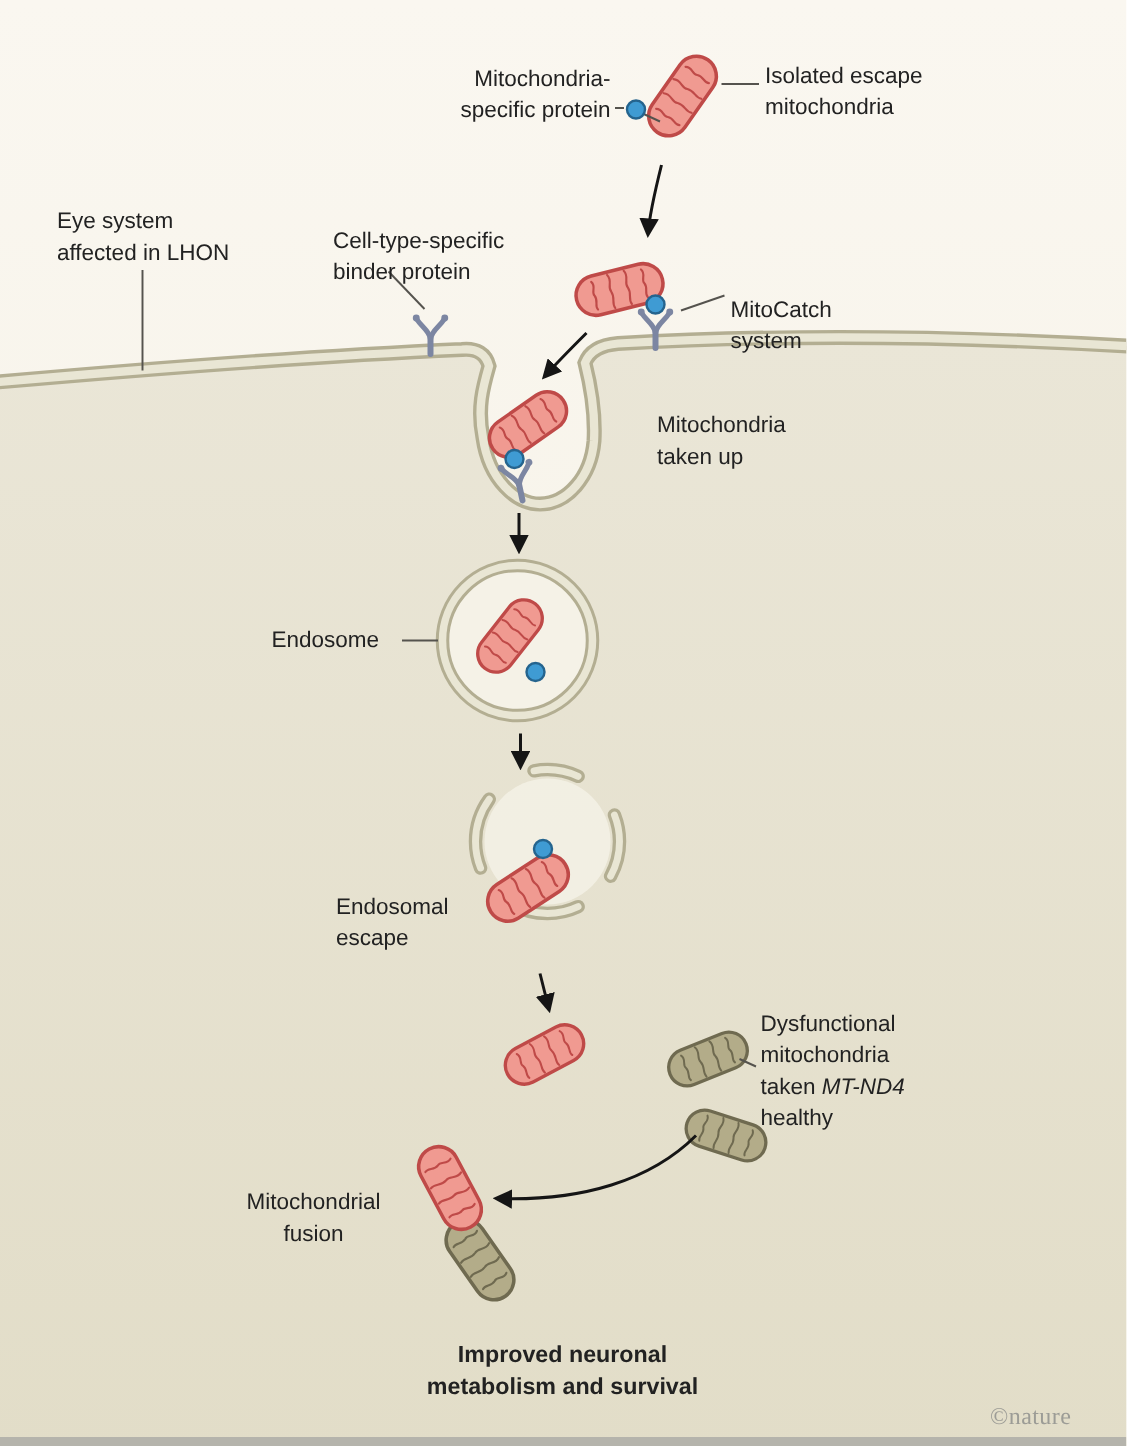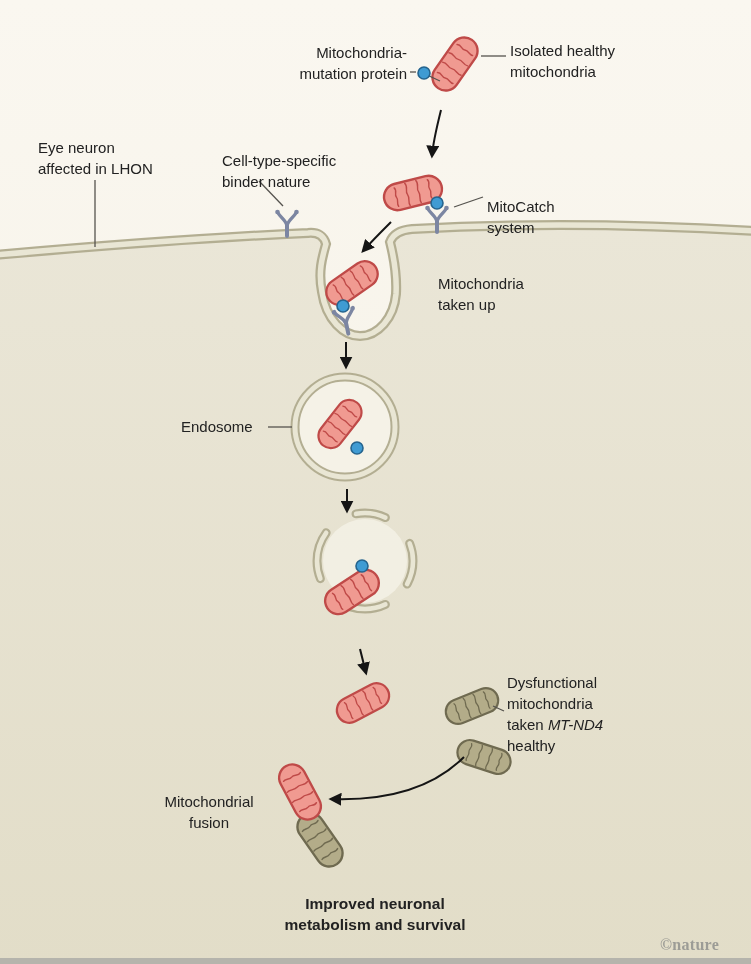--- a/index.html
+++ b/index.html
@@ -18,21 +18,21 @@
   .b{font-weight:bold;}
   .lbl em{}
   .mh{fill:var(--mito-healthy,#f09a91);stroke:var(--mito-healthy-dark,#bf4a48);}
   .md{fill:var(--mito-dys,#b3ac89);stroke:var(--mito-dys-dark,#6f6a50);}
   .pb{fill:var(--protein-blue,#3f9bd3);stroke:var(--protein-blue-dark,#25648e);}
   .arrow{stroke:var(--arrow,#151515);stroke-width:2;fill:none;}
   .pointer{stroke:var(--pointer,#55534e);stroke-width:1.3;fill:none;}
   .membrane-edge{stroke:var(--membrane-edge,#b3ae92);fill:none;}
   .membrane-fill{stroke:var(--membrane-fill,#e9e6d4);fill:none;}
   #credit{
-    position:absolute;font-family:"Liberation Serif",serif;font-weight:bold;
+    position:absolute;font-family:"Liberation Serif",serif;font-weight:normal;
     font-size:16px;color:var(--credit,#9c9c96);letter-spacing:.3px;
   }
   #footer-bar{
     position:absolute;left:0;bottom:0;width:751px;height:6px;
     background:var(--footer-bar,#b5b4ac);
   }
 </style>
 </head>
 <body>
 
@@ -134,52 +134,56 @@
       <path class="arrow" marker-end="url(#ah)" d="M 391 222 C 381 232 372 241 363 251"></path>
       <path class="arrow" marker-end="url(#ah)" d="M 346 342 L 346 367"></path>
       <path class="arrow" marker-end="url(#ah)" d="M 347 489 L 347 511"></path>
       <path class="arrow" marker-end="url(#ah)" d="M 360 649 L 366 673"></path>
       <path class="arrow" marker-end="url(#ah)" d="M 464 757 C 434 787 388 801 331 799"></path>
     </g>
   </svg>
 
   <div class="lbl r" style="left:277px;top:42px;width:130px">
     <span>Mitochondria-</span><br>
-    <span>mutation protein</span>
+    <span>specific protein</span>
   </div>
 
   <div class="lbl" style="left:510px;top:40px">
-    <span>Isolated healthy</span><br>
+    <span>Isolated escape</span><br>
     <span>mitochondria</span>
   </div>
 
   <div class="lbl" style="left:38px;top:137px">
-    <span>Eye neuron</span><br>
+    <span>Eye system</span><br>
     <span>affected in LHON</span>
   </div>
 
   <div class="lbl" style="left:222px;top:150px">
     <span>Cell-type-specific</span><br>
-    <span>binder nature</span>
+    <span>binder protein</span>
   </div>
 
   <div class="lbl" style="left:487px;top:196px">
     <span>MitoCatch</span><br>
     <span>system</span>
   </div>
 
   <div class="lbl" style="left:438px;top:273px">
     <span>Mitochondria</span><br>
     <span>taken up</span>
   </div>
 
   <div class="lbl" style="left:181px;top:416px">
     <span>Endosome</span>
   </div>
 
+  <div class="lbl" style="left:224px;top:594px">
+    <span>Endosomal</span><br>
+    <span>escape</span>
+  </div>
 
   <div class="lbl" style="left:507px;top:672px">
     <span>Dysfunctional</span><br>
     <span>mitochondria</span><br>
     <span><span>taken </span><em>MT-ND4</em></span><br>
     <span>healthy</span>
   </div>
 
   <div class="lbl c" style="left:148px;top:791px;width:122px">
     <span>Mitochondrial</span><br>

